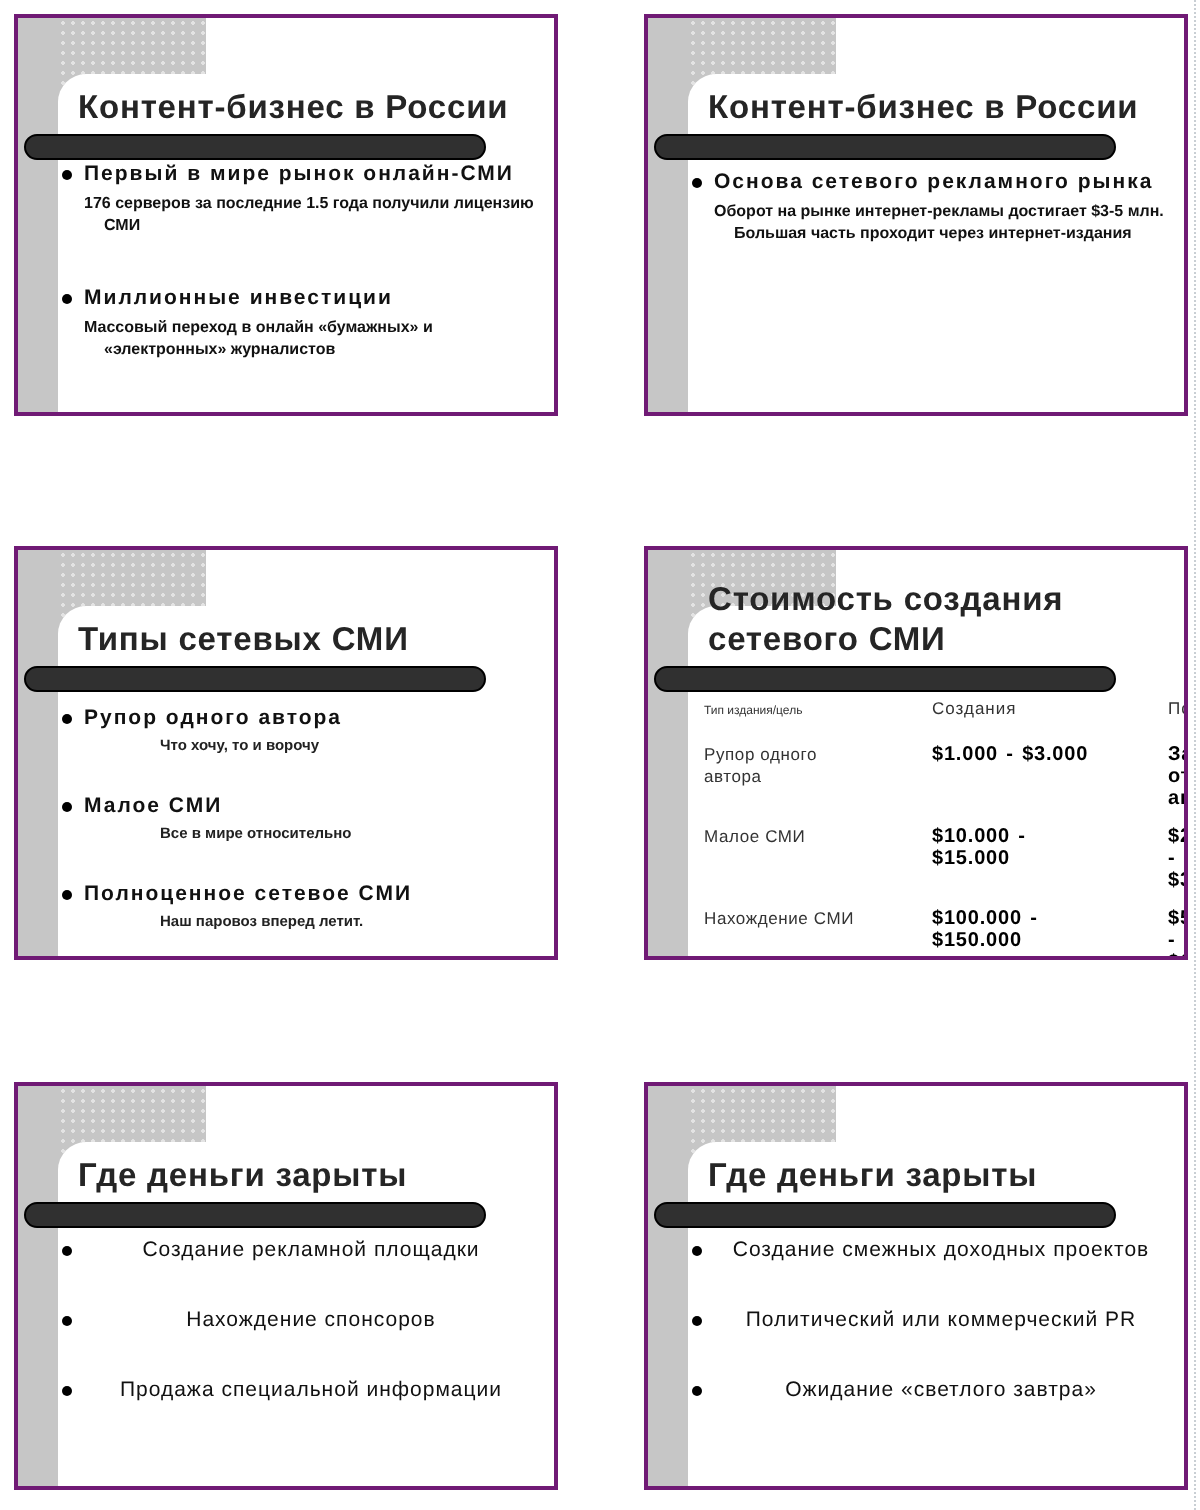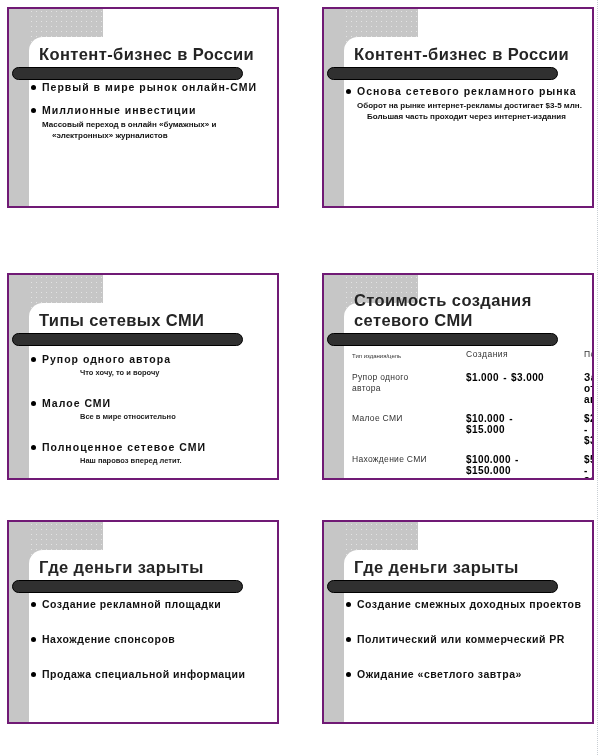--- a/index.html
+++ b/index.html
@@ -10,21 +10,21 @@
   .page{position:absolute;inset:0;background:#fff;}
   .page-edge{position:absolute;left:597px;top:0;height:755px;width:0;border-left:1px dotted #c9cfd4;}
 
   
   .slide{
     position:absolute;width:272px;background:#ffffff;
     border:2px solid #701a75;box-sizing:border-box;overflow:hidden;
   }
   .r1{top:7px;height:201px;}
   .r2{top:273px;height:207px;}
-  .r3{top:520px;height:204px;}
+  .r3{top:541px;height:204px;}
   .c1{left:7px;}
   .c2{left:322px;}
 
   .gray-block{
     position:absolute;left:0;top:0;width:94px;height:82px;
     background-color:#c6c6c6;
     background-image:radial-gradient(circle,#e3e3e3 0.8px,transparent 1px);
     background-size:5px 5px;
   }
   .gray-strip{position:absolute;left:0;top:0;width:20px;height:100%;background:#c6c6c6;}
@@ -42,24 +42,24 @@
   }
   .pill{
     position:absolute;left:3px;top:58px;width:229px;height:11px;
     background:#303030;border:1px solid #000;border-radius:7px;
   }
 
   .body-area{position:absolute;left:22px;right:8px;top:72px;}
   .pad14{padding-top:4px;} .pad6{padding-top:6px;} .pad4{padding-top:4px;}
 
   .b-item{position:relative;padding-left:11px;}
-  .mb25{margin-bottom:10px;} .mb19{margin-bottom:19px;} .mb22{margin-bottom:22px;}
+  .mb25{margin-bottom:25px;} .mb19{margin-bottom:19px;} .mb22{margin-bottom:22px;}
   .dot{position:absolute;left:0;top:4px;width:5px;height:5px;border-radius:50%;background:#000;}
   .b-main{font-size:10.5px;line-height:13px;font-weight:bold;color:#111;letter-spacing:1px;}
-  .b-main-sm{font-size:10.5px;line-height:13px;font-weight:bold;color:#111;letter-spacing:0.5px;}
+  .b-main-sm{font-size:10.5px;line-height:13px;font-weight:normal;color:#111;letter-spacing:0.5px;text-align:center;}
   .sub{
     margin-top:2px;font-size:8px;line-height:11px;font-weight:bold;color:#111;
     padding-left:10px;text-indent:-10px;margin-left:0;
   }
   .sub2{
     margin-top:2px;font-size:7.5px;line-height:10px;font-weight:bold;color:#222;
     padding-left:38px;
   }
 
   
@@ -82,20 +82,21 @@
     <div class="gray-strip"></div>
     <div class="white-panel"></div>
     <div class="title-box">
         <span>Контент-бизнес в России</span>
       </div>
     <div class="pill"></div>
     <div class="body-area">
       <div class="b-item mb25">
         <span class="dot"></span>
         <div class="b-main">Первый в мире рынок онлайн-СМИ</div>
+        <div class="sub">176 серверов за последние 1.5 года получили лицензию СМИ</div>
       </div>
       <div class="b-item">
         <span class="dot"></span>
         <div class="b-main">Миллионные инвестиции</div>
         <div class="sub">Массовый переход в онлайн «бумажных» и «электронных» журналистов</div>
       </div>
     </div>
   </div>
 
   <div class="slide r1 c2">

